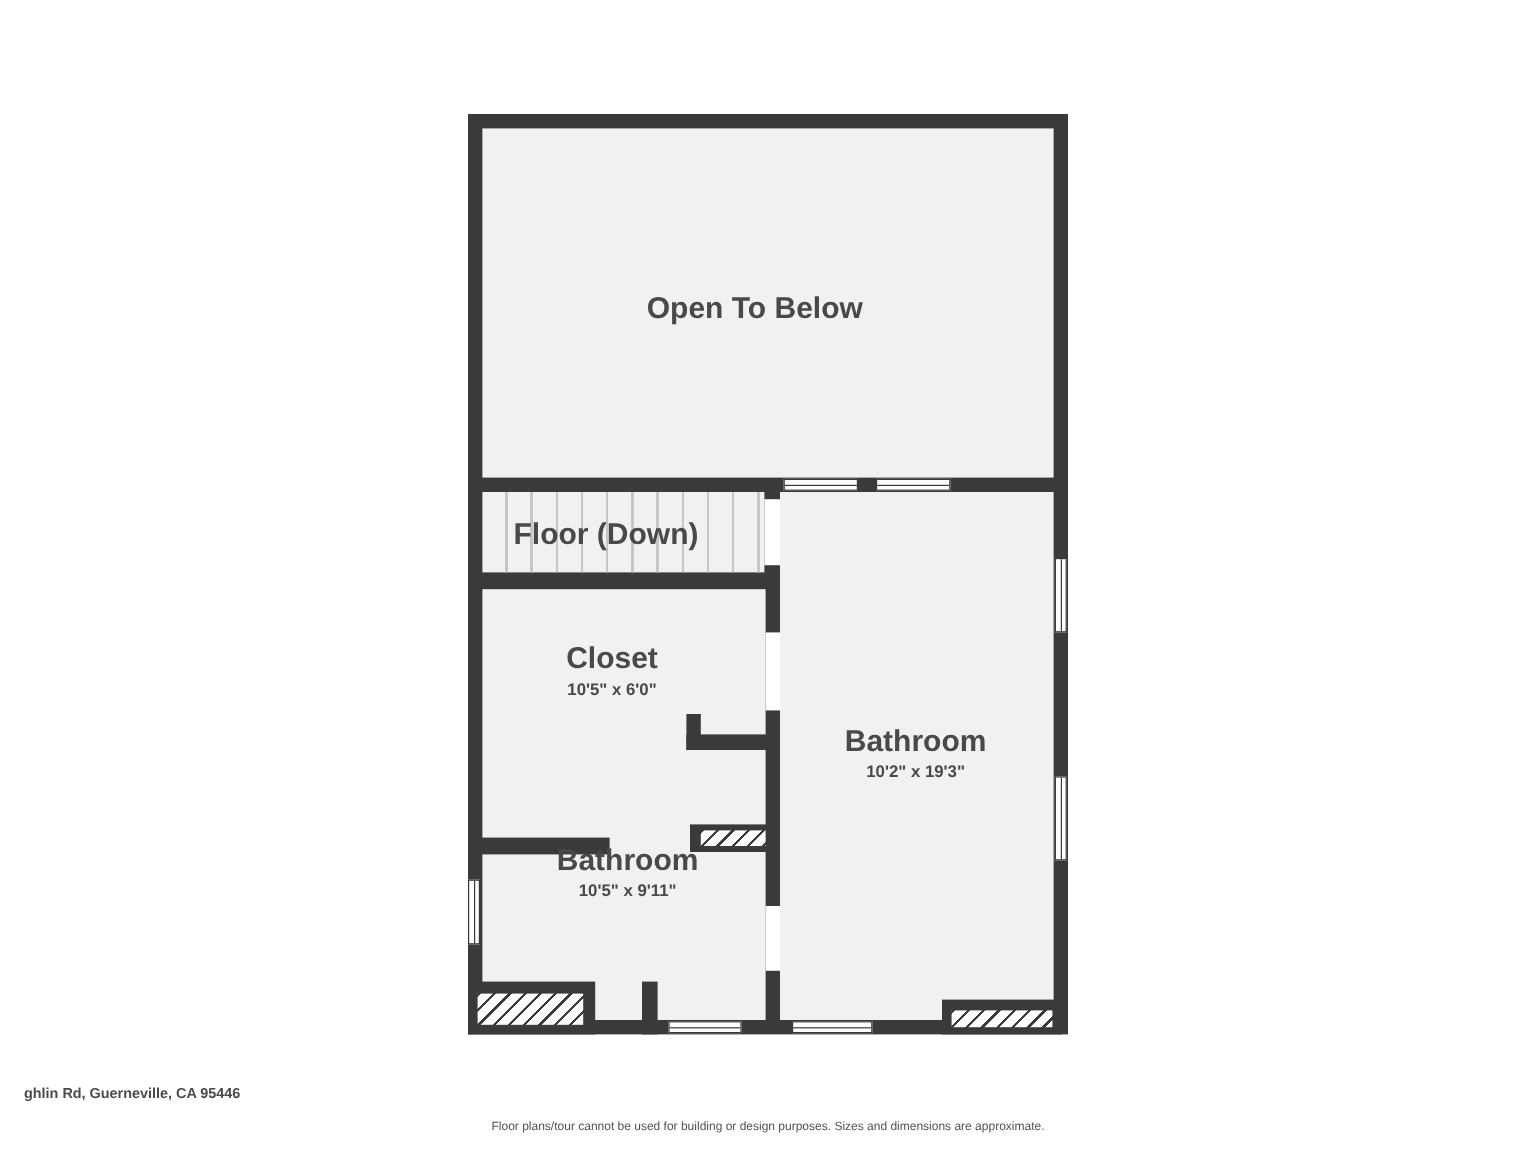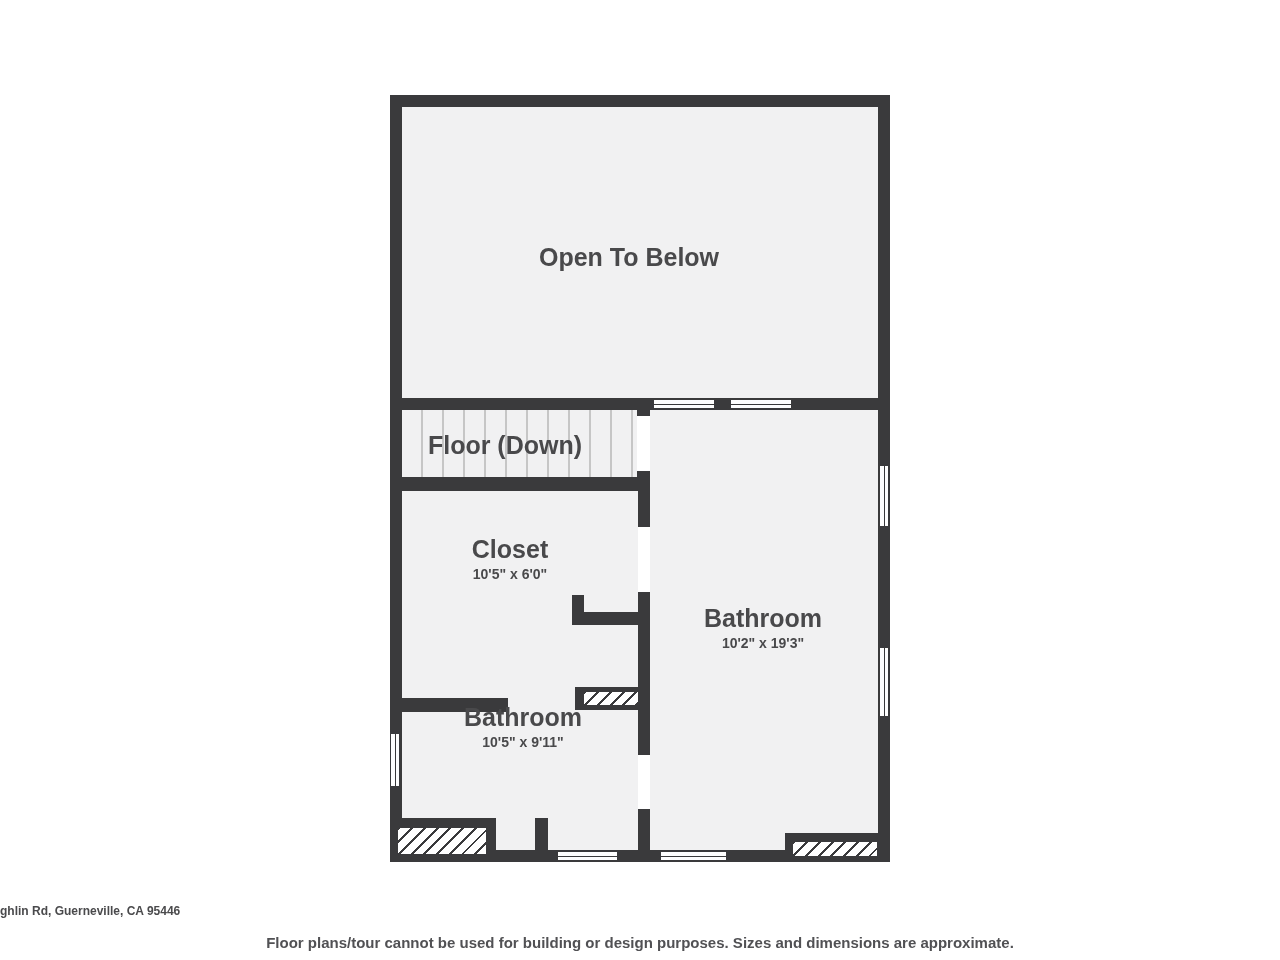--- a/index.html
+++ b/index.html
@@ -13,23 +13,23 @@
   .wall{position:absolute;background:#3a3a3c;}
   .fixture{position:absolute;background:#3a3a3c;}
   .hatch{position:absolute;background:repeating-linear-gradient(135deg,#3a3a3c 0,#3a3a3c 2px,#ffffff 2px,#ffffff 9px);}
   .win{position:absolute;box-sizing:border-box;background-color:#ffffff;border:1px solid #3a3a3c;
        background-repeat:no-repeat;background-position:center;}
   .win.h{background-image:linear-gradient(#3a3a3c,#3a3a3c);background-size:100% 1px;}
   .win.v{background-image:linear-gradient(#3a3a3c,#3a3a3c);background-size:1px 100%;}
   .lbl{position:absolute;transform:translate(-50%,-50%);text-align:center;color:#49494b;white-space:nowrap;}
   .lbl .name{font-size:25px;font-weight:700;line-height:1.2;}
   .lbl .dims{font-size:14px;font-weight:700;line-height:1.45;}
-  .address{position:absolute;left:0;top:904px;font-size:12px;font-weight:700;color:#4a4a4c;}
+  .address{position:absolute;left:0;top:904px;font-size:12px;font-weight:700;color:#4a4a4c;padding-left:20px;}
   .disclaimer{position:absolute;left:50%;transform:translateX(-50%);top:934px;
-              font-size:15px;font-weight:700;color:#515154;white-space:nowrap;}
+              font-size:10px;font-weight:400;color:#515154;white-space:nowrap;}
 </style>
 </head>
 <body>
 
 <div class="canvas">
   <div class="plan">
 
     <div class="floor" style="left:12px;top:12px;width:476px;height:291px;"></div>
     <div class="floor stairs-floor" style="left:12px;top:315px;width:235px;height:67px;"></div>
     <div class="floor" style="left:12px;top:396px;width:236px;height:359px;"></div>

